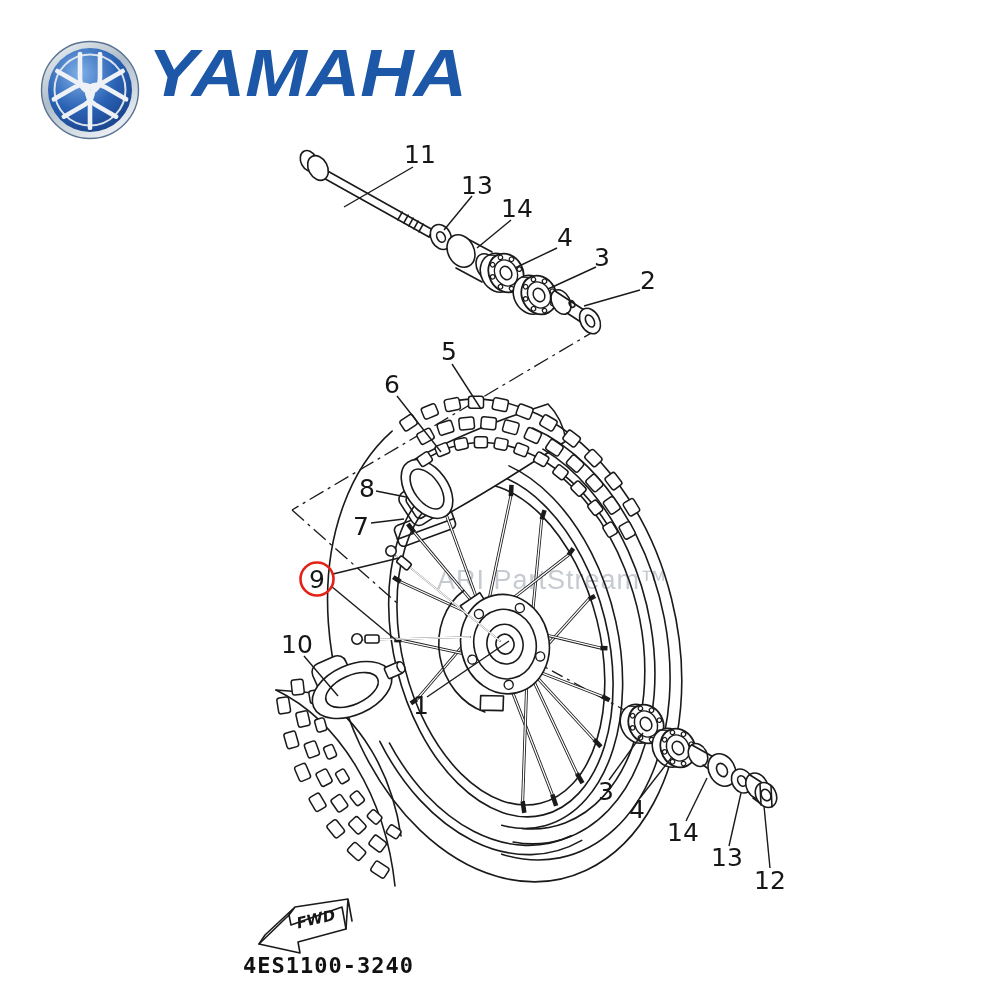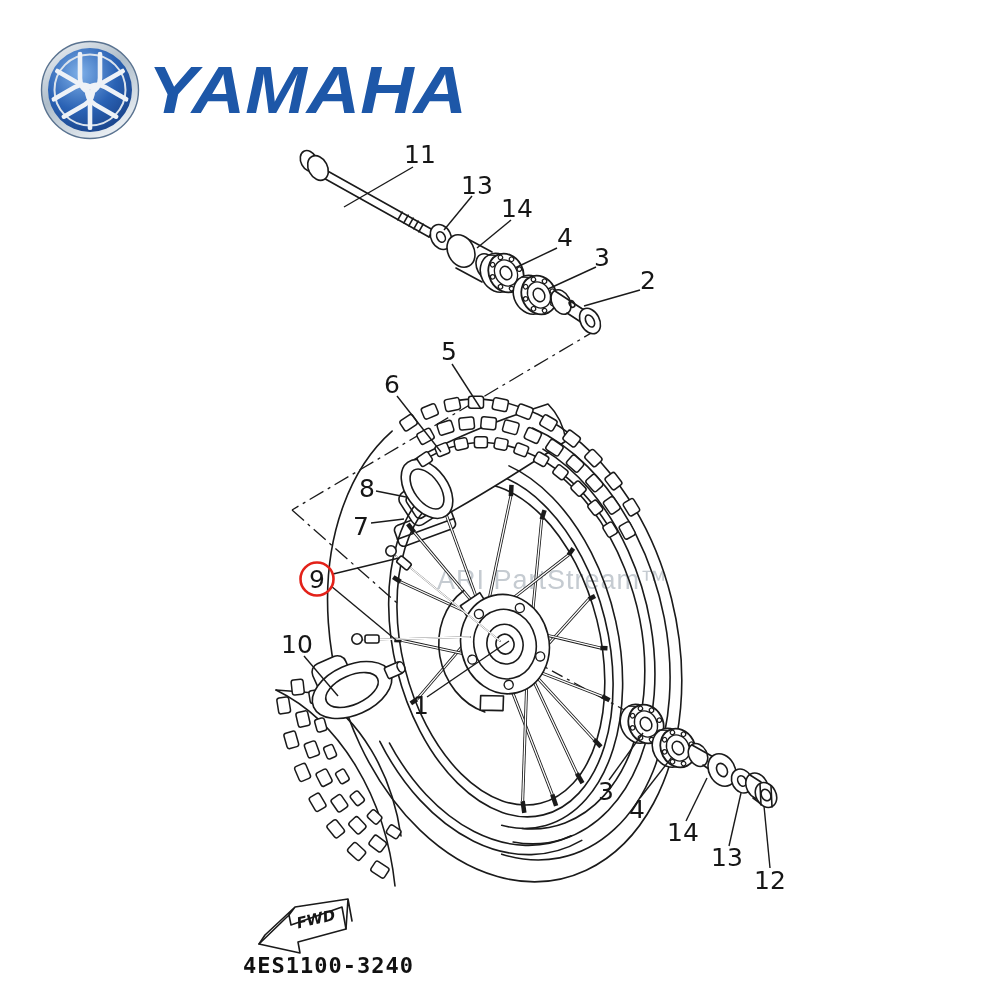--- a/index.html
+++ b/index.html
@@ -1,18 +1,18 @@
 <!DOCTYPE html>
 <html><head>
 <meta charset="utf-8">
 <style>
   html,body{margin:0;padding:0;background:#ffffff;}
   .canvas{position:relative;width:1000px;height:1000px;background:#ffffff;overflow:hidden;
           font-family:"DejaVu Sans","Liberation Sans",sans-serif;}
-  .logo{position:absolute;top:40px;left:40px;display:flex;align-items:center;gap:8px;}
+  .logo{position:absolute;top:40px;left:40px;display:flex;align-items:flex-start;gap:8px;}
   .brand-text{font-family:"Liberation Sans",sans-serif;font-weight:700;font-style:italic;
               font-size:66px;letter-spacing:0px;color:#1d57a8;transform:scaleX(1.12);
               transform-origin:left center;line-height:1;}
   svg text.callout{font-family:"DejaVu Sans",sans-serif;font-size:25px;fill:#161616;}
   svg text.code{font-family:"DejaVu Sans Mono","Liberation Mono",monospace;font-weight:700;
                 font-size:22px;fill:#111;letter-spacing:1px;}
   svg text.wm{font-family:"Liberation Sans",sans-serif;font-size:27px;letter-spacing:1px;}
   svg text.fwd{font-family:"DejaVu Sans",sans-serif;font-weight:700;font-style:italic;
                font-size:15px;fill:#161616;}
   svg .ln{stroke:#1a1a1a;stroke-width:1.6;fill:none;stroke-linecap:round;stroke-linejoin:round;}

